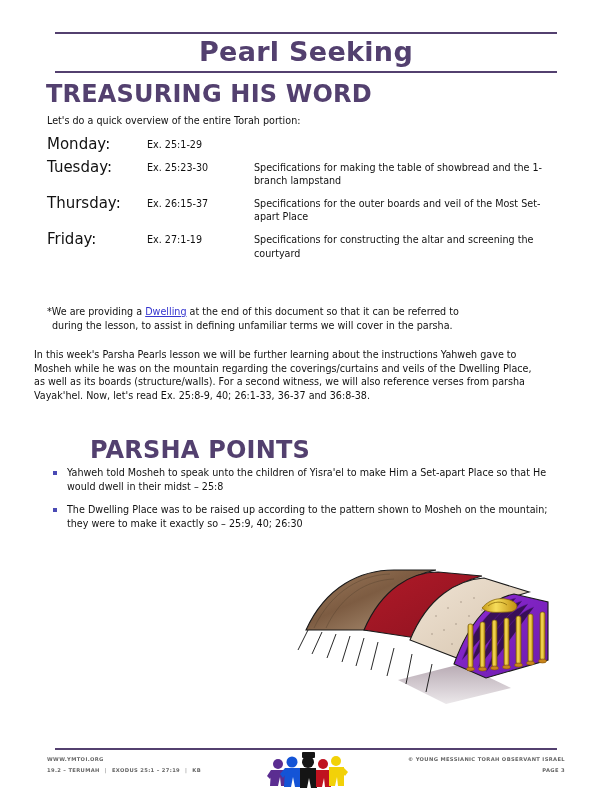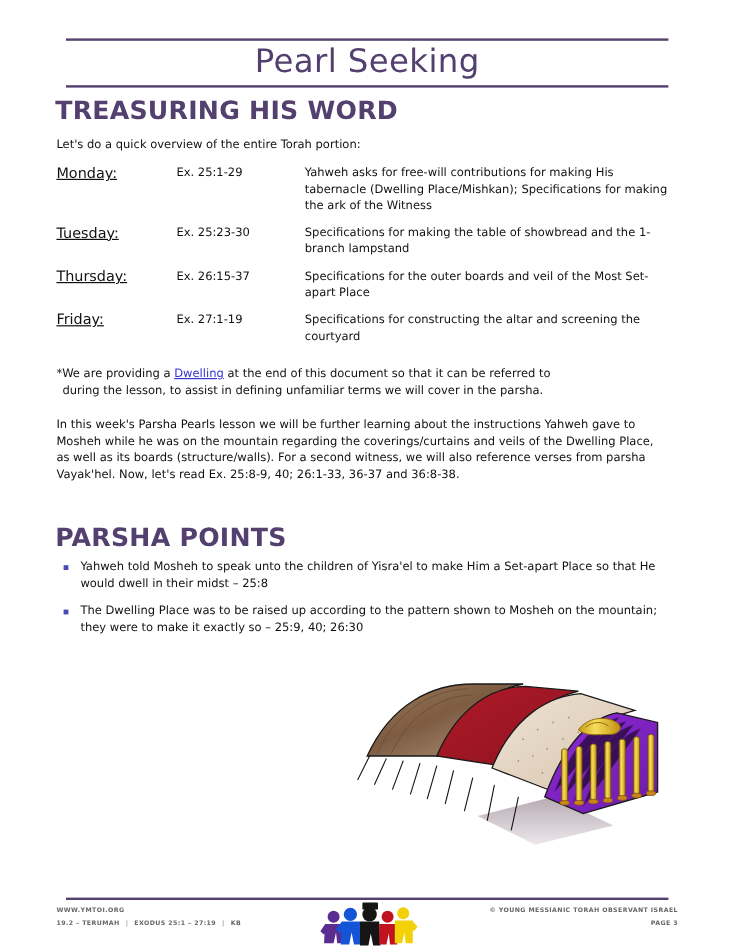--- a/index.html
+++ b/index.html
@@ -34,38 +34,38 @@
 
   .doc-title {
     position: absolute;
     left: 55px;
     top: 33px;
     width: 502px;
     text-align: center;
     font-family: "DejaVu Sans", sans-serif;
     font-size: 27px;
     line-height: 38px;
-    font-weight: 400;
+    font-weight: 700;
     color: #53406f;
     letter-spacing: 0.3px;
   }
 
   
   .section-head {
     position: absolute;
     left: 46px;
     font-family: "DejaVu Sans", sans-serif;
-    font-size: 21px;
+    font-size: 24px;
     font-weight: bold;
     color: #53406f;
     letter-spacing: 0.2px;
     white-space: nowrap;
   }
   #head-treasuring { top: 80px; }
-  #head-parsha { top: 436px; }
+  #head-parsha { top: 436px; margin-left: 44px; }
 
   
   .body-text {
     position: absolute;
     font-family: "DejaVu Sans", sans-serif;
     font-size: 9.6px;
     line-height: 13.6px;
     color: #111111;
   }
 
@@ -83,24 +83,23 @@
     width: 510px;
   }
   .sched-row {
     display: flex;
     align-items: flex-start;
     margin-bottom: 9px;
   }
   .sched-day {
     width: 100px;
     flex: 0 0 100px;
-    font-size: 12px;
+    font-size: 15px;
     line-height: 13.6px;
     color: #111;
-    text-decoration: underline;
   }
   .sched-ref {
     width: 107px;
     flex: 0 0 107px;
     font-size: 9.6px;
     line-height: 13.6px;
     color: #111;
   }
   .sched-desc {
     flex: 1 1 auto;
@@ -116,21 +115,21 @@
     width: 505px;
     text-indent: 0;
   }
   #glossary-note .cont { display: block; padding-left: 5px; }
   .link {
     color: #3434cf;
   }
 
   
   #lesson-para {
-    left: 47px;
+    left: 34px;
     top: 348px;
     width: 505px;
   }
 
   
   .bullets {
     position: absolute;
     left: 47px;
     top: 466px;
     width: 505px;
@@ -210,21 +209,20 @@
   <div class="header-rule bottom"></div>
 
   <div class="section-head" id="head-treasuring">TREASURING HIS WORD</div>
 
   <div class="body-text" id="intro-line">Let's do a quick overview of the entire Torah portion:</div>
 
   <div class="schedule">
     <div class="sched-row">
       <div class="sched-day">Monday:</div>
       <div class="sched-ref">Ex. 25:1-29</div>
-      <div class="sched-desc">Yahweh asks for free-will contributions for making His tabernacle (Dwelling Place/Mishkan); Specifications for making the ark of the Witness</div>
     </div>
     <div class="sched-row">
       <div class="sched-day">Tuesday:</div>
       <div class="sched-ref">Ex. 25:23-30</div>
       <div class="sched-desc">Specifications for making the table of showbread and the 1-branch lampstand</div>
     </div>
     <div class="sched-row">
       <div class="sched-day">Thursday:</div>
       <div class="sched-ref">Ex. 26:15-37</div>
       <div class="sched-desc">Specifications for the outer boards and veil of the Most Set-apart Place</div>

